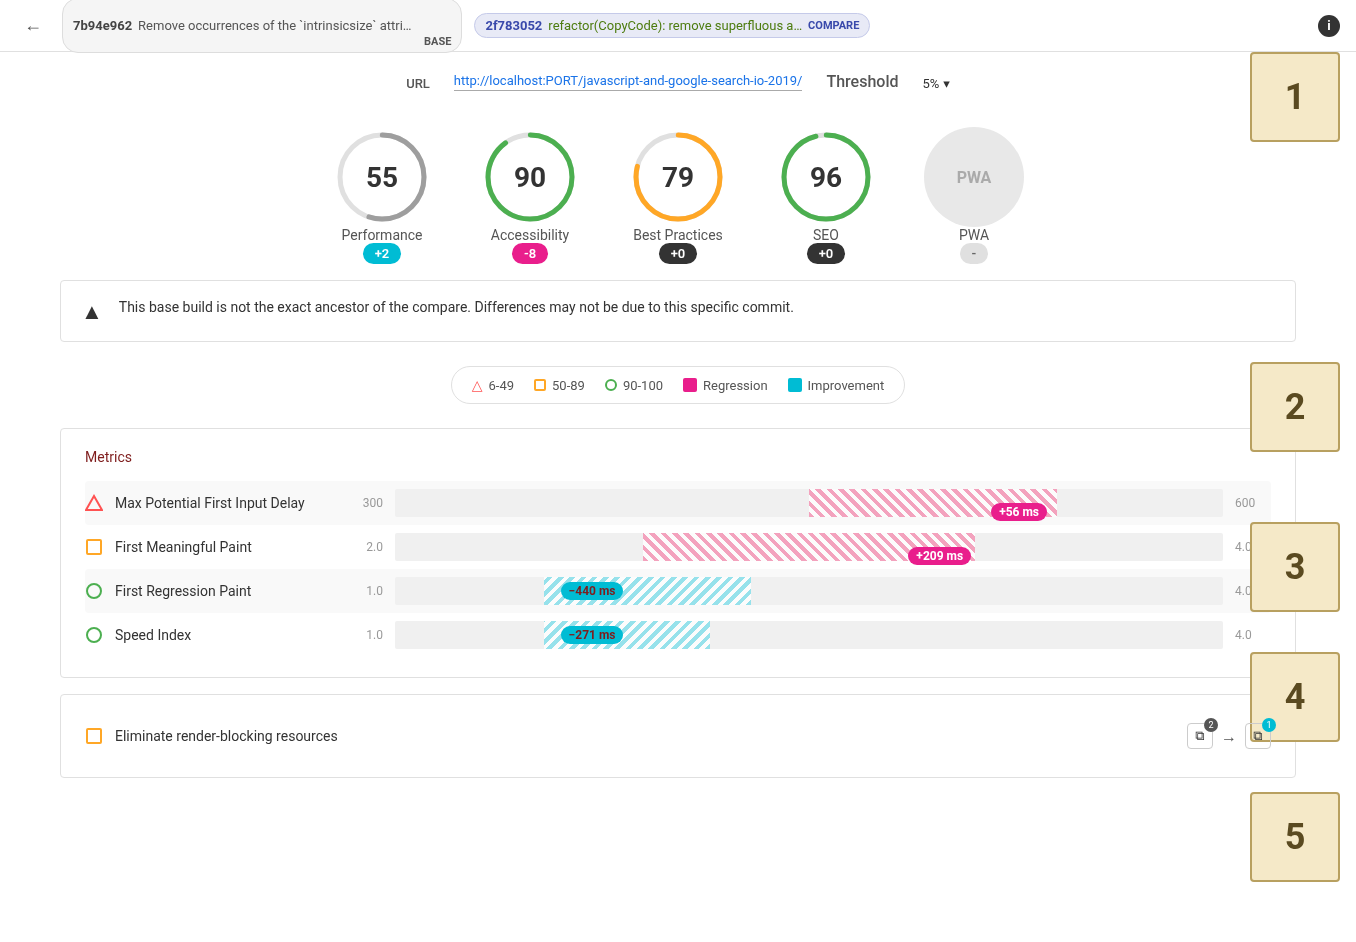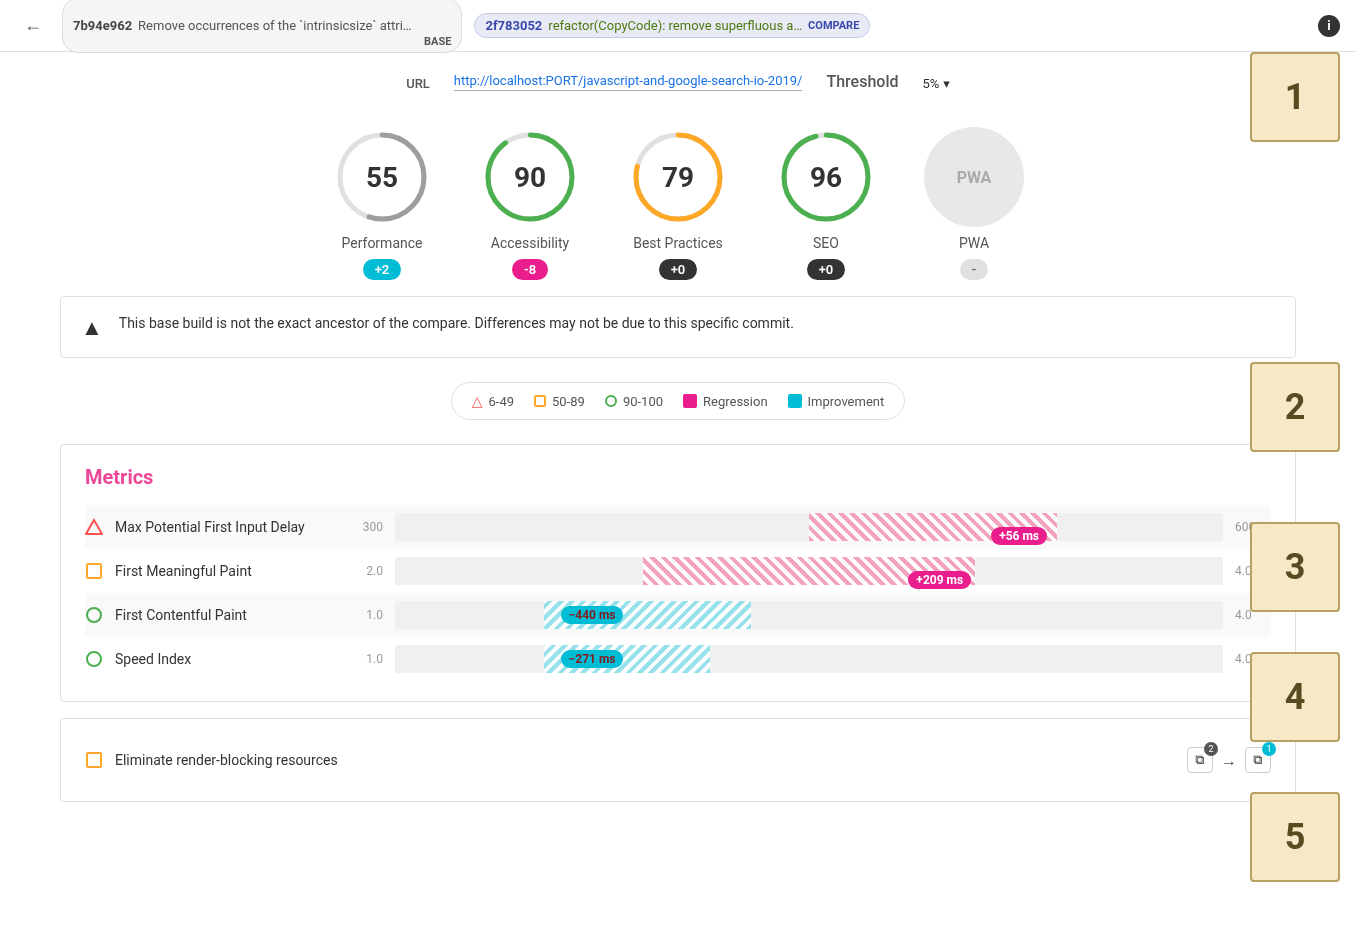--- a/index.html
+++ b/index.html
@@ -119,21 +119,20 @@
     .scores-row {
       display: flex;
       justify-content: center;
       gap: 48px;
       margin-bottom: 16px;
     }
     .score-item {
       display: flex;
       flex-direction: column;
       align-items: center;
-      gap: 8px;
     }
     .circle-wrap {
       position: relative;
       width: 100px;
       height: 100px;
     }
     .circle-wrap svg {
       width: 100px;
       height: 100px;
     }
@@ -241,23 +240,23 @@
     }
 
     
     .section-card {
       border: 1px solid #e0e0e0;
       border-radius: 4px;
       padding: 20px 24px;
       margin-bottom: 16px;
     }
     .section-title {
-      font-size: 20px;
-      font-weight: 700;
-      color: #ec4899;
+      font-size: 14px;
+      font-weight: 400;
+      color: #7f1d1d;
       margin-bottom: 16px;
     }
 
     
     .metric-row {
       display: flex;
       align-items: center;
       gap: 12px;
       padding: 8px 0;
       border-radius: 4px;
@@ -554,21 +553,21 @@
     <div class="metric-bar-wrap">
       <div class="metric-bar-regression" style="left:30%; width:40%;"></div>
       <span class="metric-badge metric-badge-regression" style="left:62%;">+209 ms</span>
     </div>
     <div class="metric-max">4.0</div>
   </div>
         <div class="metric-row" style="background: rgb(249, 249, 249);">
     <div class="metric-icon"><svg width="18" height="18" viewBox="0 0 18 18">
               <circle cx="9" cy="9" r="7" fill="none" stroke="#4caf50" stroke-width="2"></circle>
             </svg></div>
-    <div class="metric-name">First Contentful Paint</div>
+    <div class="metric-name">First Regression Paint</div>
     <div class="metric-min">1.0</div>
     <div class="metric-bar-wrap">
       <div class="metric-bar-improvement" style="left:18%; width:25%;"></div>
       <span class="metric-badge metric-badge-improvement" style="left:20%;">−440 ms</span>
     </div>
     <div class="metric-max">4.0</div>
   </div>
         <div class="metric-row" style="background: rgb(255, 255, 255);">
     <div class="metric-icon"><svg width="18" height="18" viewBox="0 0 18 18">
               <circle cx="9" cy="9" r="7" fill="none" stroke="#4caf50" stroke-width="2"></circle>

